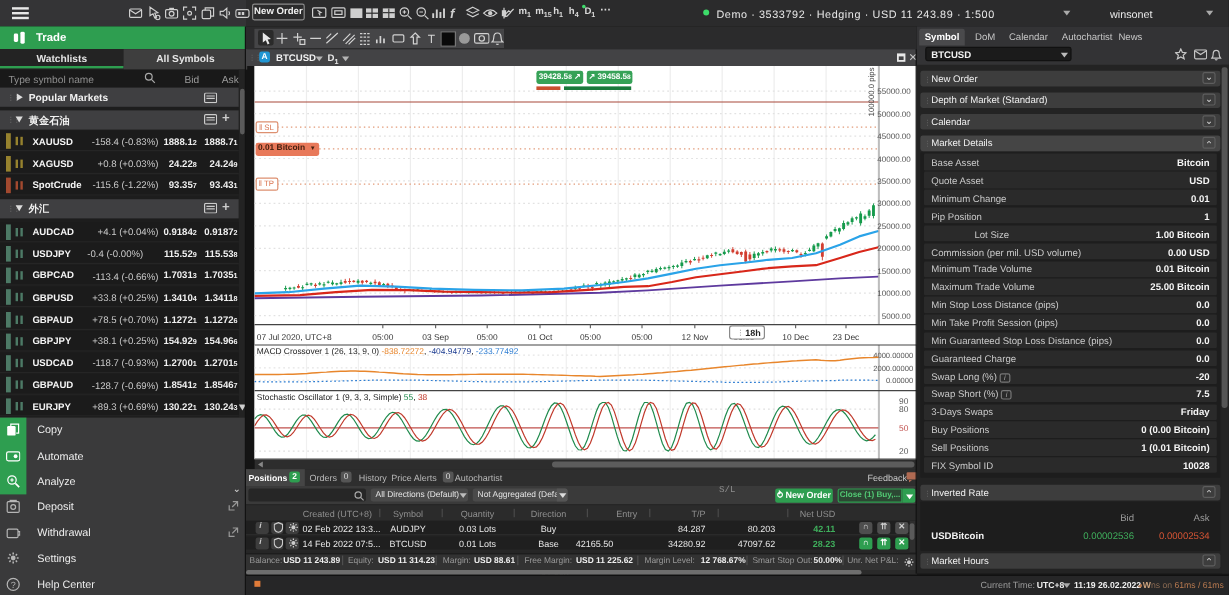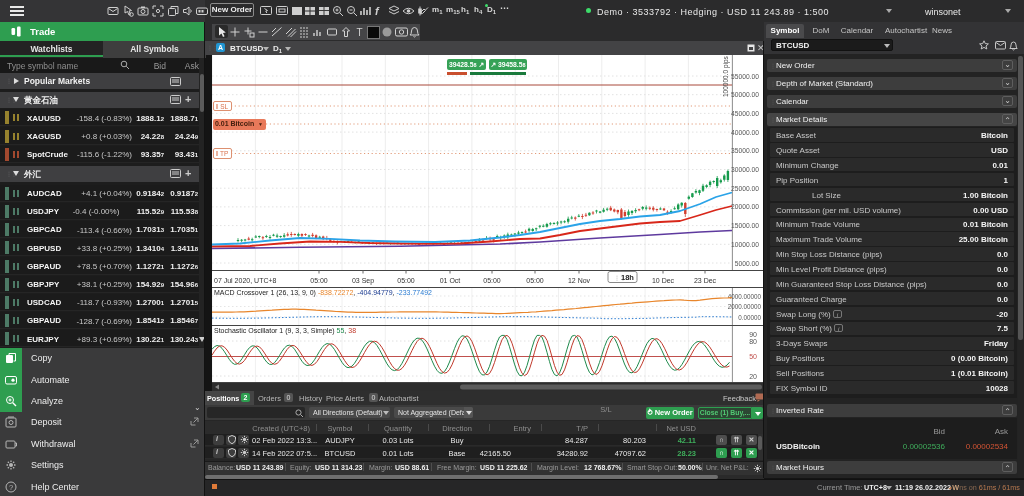--- a/index.html
+++ b/index.html
@@ -607,21 +607,21 @@
 <div class="ab" style="left:698px;top:407px;width:54px;height:11.5px;background:#2c4733;border:1px solid #2e9e50;border-radius:2px 0 0 2px;color:#52c974;font-size:6.8px;font-weight:bold;text-align:center;line-height:10px;white-space:nowrap;">Close (1) Buy,...</div>
 <div class="ab" style="left:752px;top:407px;width:11px;height:11.5px;background:#2e9e50;border-radius:0 2px 2px 0;"></div>
 <div class="ab" style="left:754.5px;top:411.5px;width:0;height:0;border-left:3px solid transparent;border-right:3px solid transparent;border-top:4px solid #fff;"></div>
 <div class="ab" style="left:205px;top:421px;width:559px;height:12.5px;background:#2b2b2b;color:#8f8f8f;font-size:7.5px;"></div>
 <div class="ab" style="left:230px;top:423.5px;width:80px;text-align:right;color:#8f8f8f;font-size:7.5px;">Created (UTC+8)</div>
 <div class="ab" style="left:300px;top:423.5px;width:80px;text-align:center;color:#8f8f8f;font-size:7.5px;">Symbol</div>
 <div class="ab" style="left:358px;top:423.5px;width:80px;text-align:center;color:#8f8f8f;font-size:7.5px;">Quantity</div>
 <div class="ab" style="left:417px;top:423.5px;width:80px;text-align:center;color:#8f8f8f;font-size:7.5px;">Direction</div>
 <div class="ab" style="left:451px;top:423.5px;width:80px;text-align:right;color:#8f8f8f;font-size:7.5px;">Entry</div>
 <div class="ab" style="left:508px;top:423.5px;width:80px;text-align:right;color:#8f8f8f;font-size:7.5px;">T/P</div>
-<div class="ab" style="left:566px;top:405px;width:80px;text-align:center;color:#8f8f8f;font-size:7.5px;">S/L</div>
+<div class="ab" style="left:566px;top:405px;width:80px;text-align:center;color:#8f8f8f;font-size:7.5px;font-family:Liberation Mono, monospace;">S/L</div>
 <div class="ab" style="left:616px;top:423.5px;width:80px;text-align:right;color:#8f8f8f;font-size:7.5px;">Net USD</div>
 <div class="ab" style="left:316px;top:424px;width:1px;height:7px;background:#4a4a4a;"></div>
 <div class="ab" style="left:368px;top:424px;width:1px;height:7px;background:#4a4a4a;"></div>
 <div class="ab" style="left:428px;top:424px;width:1px;height:7px;background:#4a4a4a;"></div>
 <div class="ab" style="left:489px;top:424px;width:1px;height:7px;background:#4a4a4a;"></div>
 <div class="ab" style="left:541px;top:424px;width:1px;height:7px;background:#4a4a4a;"></div>
 <div class="ab" style="left:598px;top:424px;width:1px;height:7px;background:#4a4a4a;"></div>
 <div class="ab" style="left:656px;top:424px;width:1px;height:7px;background:#4a4a4a;"></div>
 <div class="ab" style="left:205px;top:433.5px;width:559px;height:12.5px;background:#1f1f1f;border-bottom:1px solid #2a2a2a;"></div>
 <div class="ab" style="left:213.0px;top:434.7px;width:10.5px;height:10px;background:#3d3d3d;border-radius:2px;"></div>
@@ -765,21 +765,21 @@
 <div class="ab" style="left:770px;top:217.5px;width:244px;height:13.4px;background:#2a2a2a;border-radius:1px;"></div>
 <div class="ab" style="left:776px;top:220.3px;color:#c9c9c9;font-size:8px;">Minimum Trade Volume</div>
 <div class="ab" style="left:858px;top:220.3px;width:150px;text-align:right;color:#f5f5f5;font-size:8px;font-weight:bold;">0.01 Bitcoin</div>
 <div class="ab" style="left:770px;top:232.4px;width:244px;height:13.4px;background:#2a2a2a;border-radius:1px;"></div>
 <div class="ab" style="left:776px;top:235.2px;color:#c9c9c9;font-size:8px;">Maximum Trade Volume</div>
 <div class="ab" style="left:858px;top:235.2px;width:150px;text-align:right;color:#f5f5f5;font-size:8px;font-weight:bold;">25.00 Bitcoin</div>
 <div class="ab" style="left:770px;top:247.3px;width:244px;height:13.4px;background:#2a2a2a;border-radius:1px;"></div>
 <div class="ab" style="left:776px;top:250.1px;color:#c9c9c9;font-size:8px;">Min Stop Loss Distance (pips)</div>
 <div class="ab" style="left:858px;top:250.1px;width:150px;text-align:right;color:#f5f5f5;font-size:8px;font-weight:bold;">0.0</div>
 <div class="ab" style="left:770px;top:262.1px;width:244px;height:13.4px;background:#2a2a2a;border-radius:1px;"></div>
-<div class="ab" style="left:776px;top:264.9px;color:#c9c9c9;font-size:8px;">Min Level Profit Distance (pips)</div>
+<div class="ab" style="left:776px;top:264.9px;color:#c9c9c9;font-size:8px;">Min Take Profit Session (pips)</div>
 <div class="ab" style="left:858px;top:264.9px;width:150px;text-align:right;color:#f5f5f5;font-size:8px;font-weight:bold;">0.0</div>
 <div class="ab" style="left:770px;top:277.0px;width:244px;height:13.4px;background:#2a2a2a;border-radius:1px;"></div>
 <div class="ab" style="left:776px;top:279.8px;color:#c9c9c9;font-size:8px;">Min Guaranteed Stop Loss Distance (pips)</div>
 <div class="ab" style="left:858px;top:279.8px;width:150px;text-align:right;color:#f5f5f5;font-size:8px;font-weight:bold;">0.0</div>
 <div class="ab" style="left:770px;top:291.9px;width:244px;height:13.4px;background:#2a2a2a;border-radius:1px;"></div>
 <div class="ab" style="left:776px;top:294.7px;color:#c9c9c9;font-size:8px;">Guaranteed Charge</div>
 <div class="ab" style="left:858px;top:294.7px;width:150px;text-align:right;color:#f5f5f5;font-size:8px;font-weight:bold;">0.0</div>
 <div class="ab" style="left:770px;top:306.7px;width:244px;height:13.4px;background:#2a2a2a;border-radius:1px;"></div>
 <div class="ab" style="left:776px;top:309.5px;color:#c9c9c9;font-size:8px;">Swap Long (%)&nbsp;<span style="display:inline-block;width:9px;height:8px;border:1px solid #777;border-radius:2px;color:#aaa;font-size:6px;text-align:center;line-height:8px;font-style:italic;">i</span></div>
 <div class="ab" style="left:858px;top:309.5px;width:150px;text-align:right;color:#f5f5f5;font-size:8px;font-weight:bold;">-20</div>

